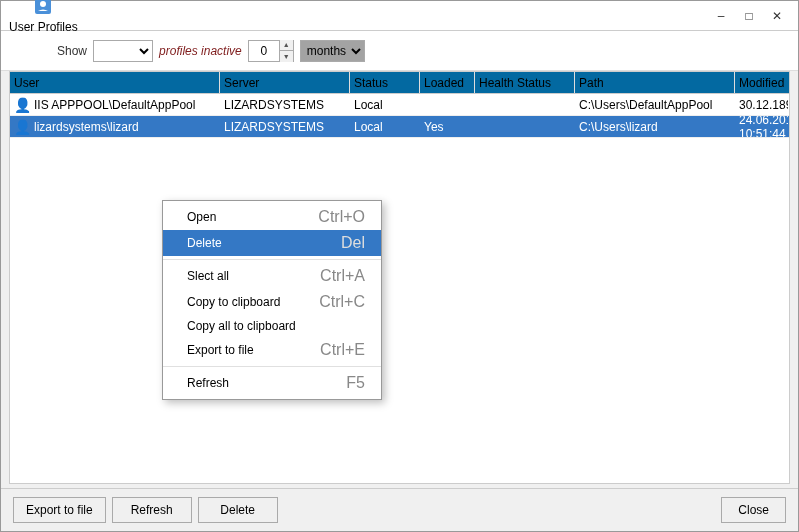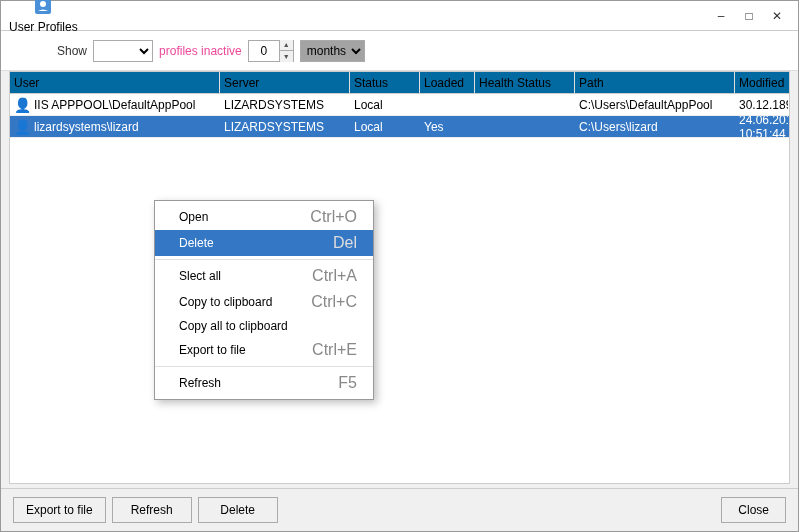--- a/index.html
+++ b/index.html
@@ -94,21 +94,21 @@
     }
     .show-label { color: #333; margin-left: 44px; }
     .show-select {
       width: 60px;
       height: 22px;
       border: 1px solid #aaa;
       background: white;
       font-size: 12px;
       padding: 0 20px;
     }
-    .profiles-label { color: #ec4899; }
+    .profiles-label { color: #7f1d1d; font-style: italic; }
     .number-input-wrap {
       display: flex;
       align-items: center;
       border: 1px solid #aaa;
       background: white;
       height: 22px;
     }
     .number-input {
       width: 30px;
       border: none;
@@ -238,21 +238,21 @@
       font-size: 12px;
       cursor: pointer;
       padding: 0 16px;
       text-align: center;
     }
 
     
     .context-menu {
       position: absolute;
       top: 128px;
-      left: 144px;
+      left: 152px;
       width: 220px;
       background: white;
       border: 1px solid #999;
       box-shadow: 3px 3px 8px rgba(0,0,0,0.25);
       z-index: 100;
       padding: 3px 0;
     }
     .ctx-item {
       display: flex;
       align-items: center;

